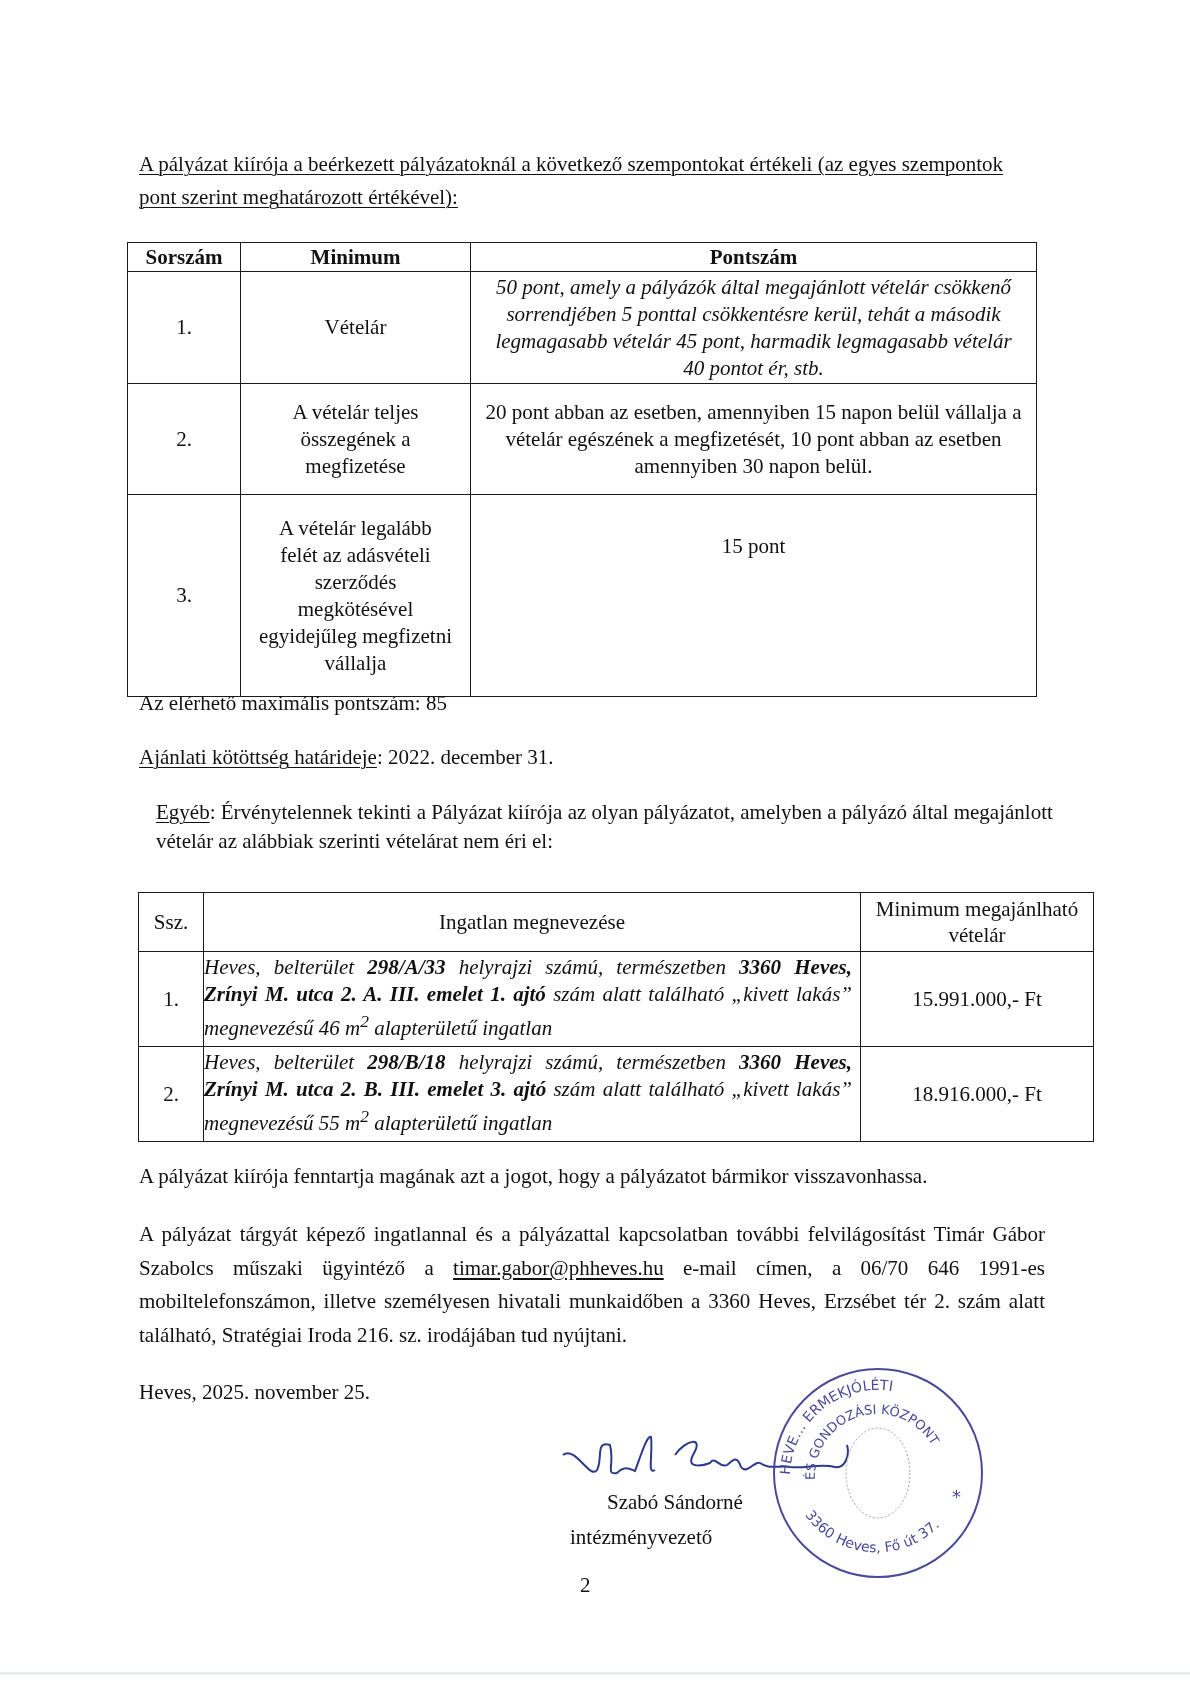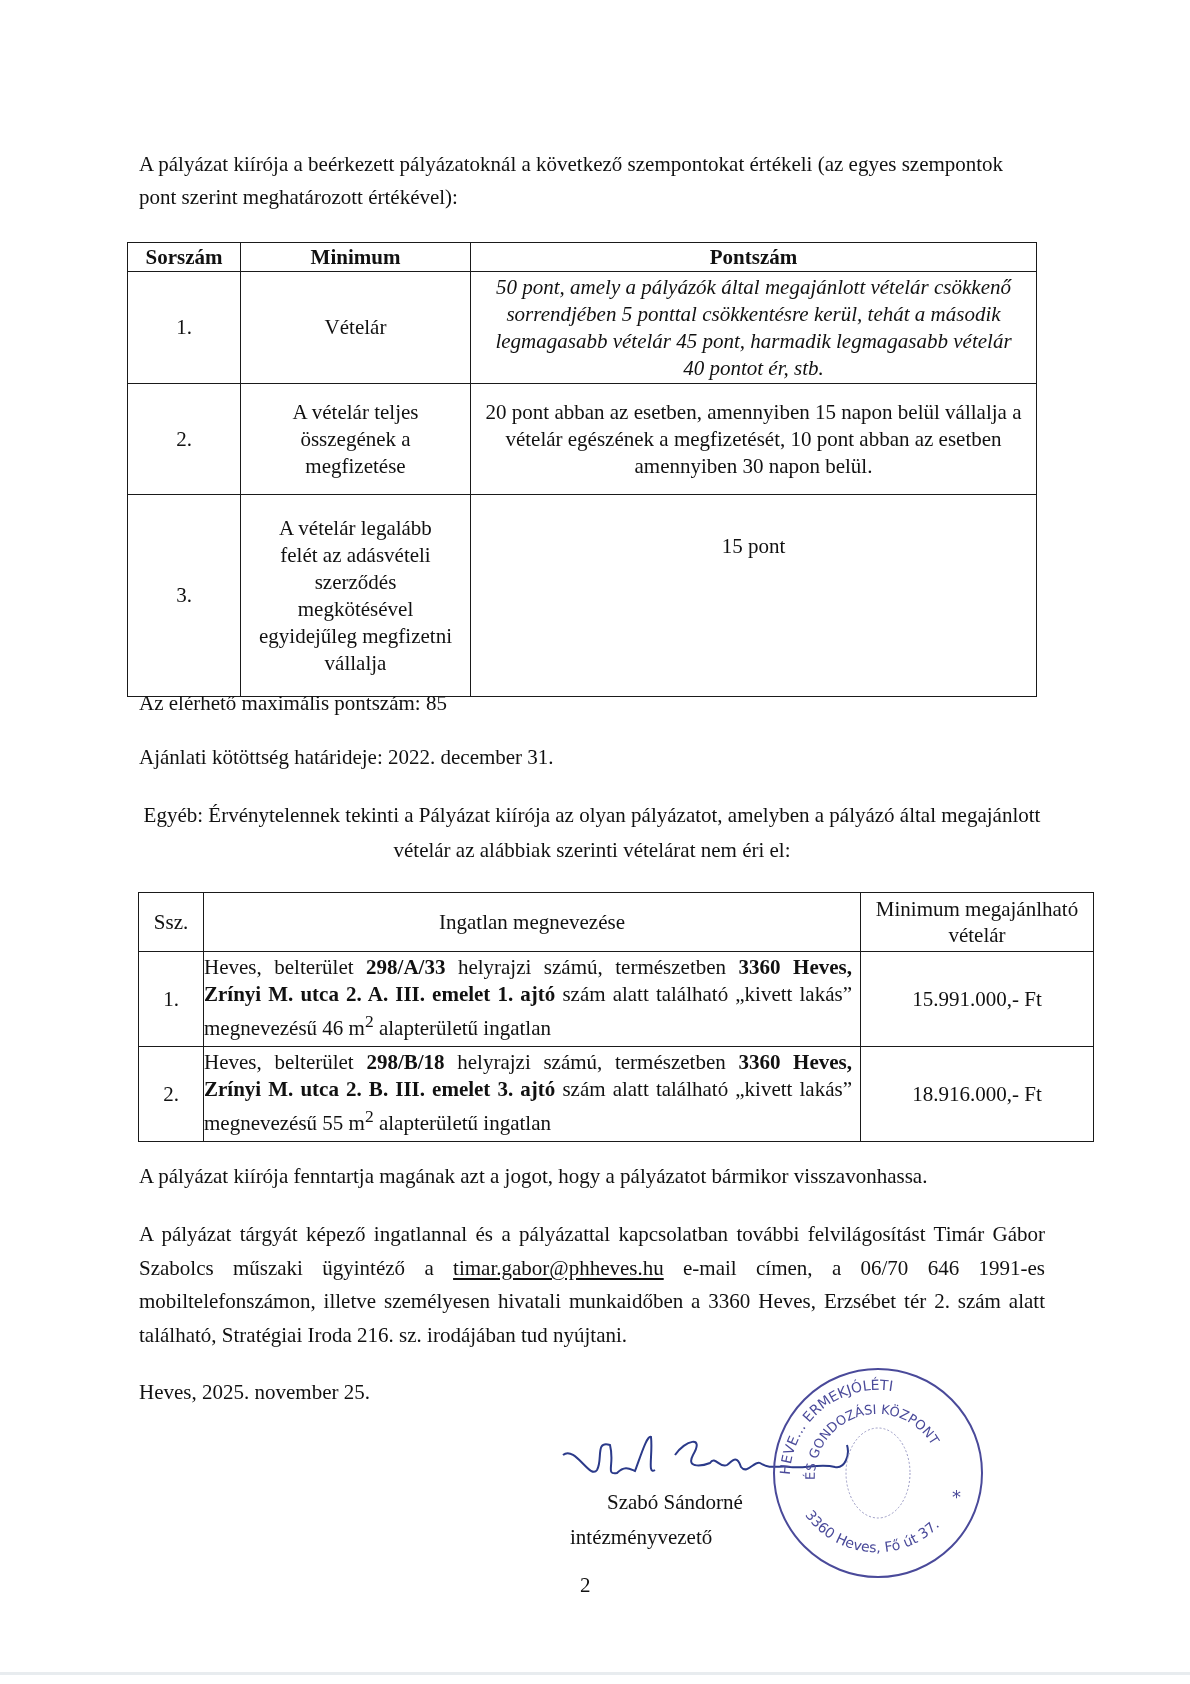--- a/index.html
+++ b/index.html
@@ -1,45 +1,45 @@
 <!DOCTYPE html>
 <html><head>
 <meta charset="utf-8">
 <style>
   html, body { margin: 0; padding: 0; }
   body {
     width: 1190px; height: 1684px; background: #ffffff; position: relative; overflow: hidden;
     font-family: "Liberation Serif", "DejaVu Serif", serif; color: #111111;
   }
   .p { position: absolute; font-size: 21px; line-height: 30px; }
-  .u { text-underline-offset: 3px; text-decoration-thickness: 1px; }
+  .u { text-decoration: underline; text-underline-offset: 3px; text-decoration-thickness: 1px; }
 
   #intro { left: 139px; top: 148px; width: 900px; line-height: 33px; }
 
   table { border-collapse: collapse; position: absolute; font-size: 21px; border-radius: 26px; }
   td, th { border: 1.6px solid #1a1a1a; text-align: center; vertical-align: middle; padding: 0 4px; font-weight: normal; }
   #crit-table { left: 127px; top: 242px; width: 910px; }
   #crit-table th { font-weight: bold; height: 28px; line-height: 26px; }
   #crit-table td { line-height: 27px; }
   #crit-table .c1 { width: 104px; }
   #crit-table .c2 { width: 221px; }
   #crit-table tr.r1 td { height: 111px; }
   #crit-table tr.r2 td { height: 110px; }
   #crit-table tr.r3 td { height: 163px; }
 
   #maxpoints { left: 139px; top: 688px; }
   #deadline { left: 139px; top: 742px; }
-  #other { left: 142px; top: 798px; width: 900px; line-height: 35px; text-align: center; }
+  #other { left: 156px; top: 798px; width: 900px; line-height: 29px; }
 
   #prop-table { left: 138px; top: 892px; width: 956px; }
   #prop-table th { height: 58px; line-height: 26px; }
   #prop-table td { line-height: 27px; }
   #prop-table .c1 { width: 56px; }
   #prop-table .c3 { width: 212px; }
-  #prop-table td.desc { text-align: justify; text-align-last: left; padding: 2px 8px 4px 0; height: 84px; }
+  #prop-table td.desc { text-align: justify; text-align-last: left; padding: 2px 8px 4px 0; height: 84px; font-style: italic; }
   #prop-table b { font-weight: bold; }
 
   #reserve { left: 139px; top: 1161px; }
   #info { left: 139px; top: 1218px; width: 906px; line-height: 33.5px; text-align: justify; }
   #info .link { text-decoration: underline; text-underline-offset: 3px; }
   #date { left: 139px; top: 1377px; }
 
   #signature-svg { position: absolute; left: 555px; top: 1425px; width: 310px; height: 70px; }
   #signer-name { left: 607px; top: 1487px; }
   #signer-title { left: 570px; top: 1522px; }

